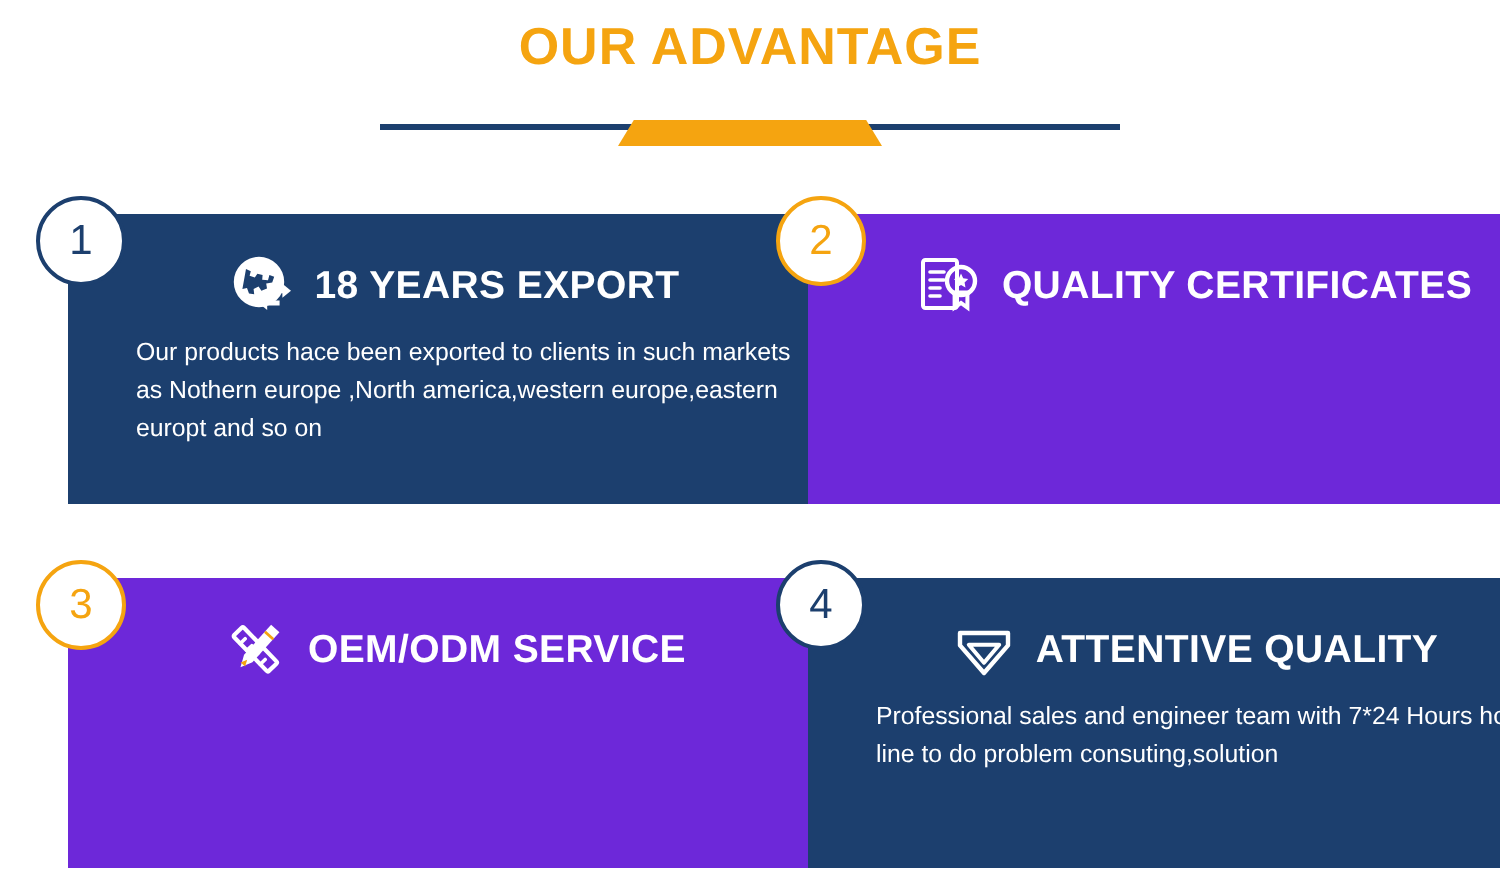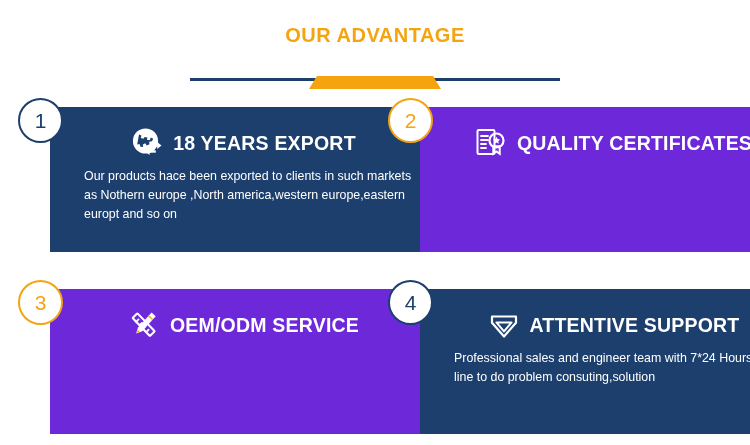--- a/index.html
+++ b/index.html
@@ -15,26 +15,26 @@
     position: relative;
   }
 
   
   #header {
     width: 100%;
     padding-top: 2px;
     text-align: center;
   }
   #page-title {
-    font-size: 20px;
+    font-size: 26px;
     font-weight: bold;
     letter-spacing: 0.5px;
     color: #F5A410;
     line-height: 42px;
-    margin: 12px;
+    margin: 0;
   }
   #title-divider {
     position: relative;
     width: 370px;
     height: 26px;
     margin: 8px auto 0 auto;
   }
   #divider-line {
     position: absolute;
     left: 0;
@@ -67,21 +67,21 @@
     width: 345px;
     height: 154px;
   }
   .card-slot.r0c0 { left: 18px;  top: 2px; }
   .card-slot.r0c1 { left: 388px; top: 2px; }
   .card-slot.r1c0 { left: 18px;  top: 184px; }
   .card-slot.r1c1 { left: 388px; top: 184px; }
 
   .card-panel {
     position: absolute;
-    left: 32px;
+    left: 16px;
     top: 9px;
     width: 386px;
     height: 145px;
     box-sizing: border-box;
     padding: 14px 16px 10px 16px;
   }
   .card-panel.navy   { background: #1C3F6E; }
   .card-panel.orange { background: #6d28d9; }
 
   .card-head {
@@ -216,20 +216,20 @@
 
   <div class="card-slot r1c1">
     <div class="card-panel navy">
       <div class="card-head">
         <span class="card-icon">
           <svg viewBox="0 0 34 34" xmlns="http://www.w3.org/2000/svg">
             <path d="M5 8.5h24v6.2L17 28.5 5 14.7z" fill="none" stroke="#ffffff" stroke-width="2.2" stroke-linejoin="round"></path>
             <path d="M9.4 14.4h15.2L17 23.4z" fill="none" stroke="#ffffff" stroke-width="2" stroke-linejoin="round"></path>
           </svg>
         </span>
-        <span class="card-title">ATTENTIVE SUPPORT</span>
+        <span class="card-title">ATTENTIVE QUALITY</span>
       </div>
       <div class="card-body">Professional sales and engineer team with 7*24 Hours hot line to do problem consuting,solution</div>
     </div>
     <div class="num-badge navy">4</div>
   </div>
 
 </div>
 
 </body></html>

